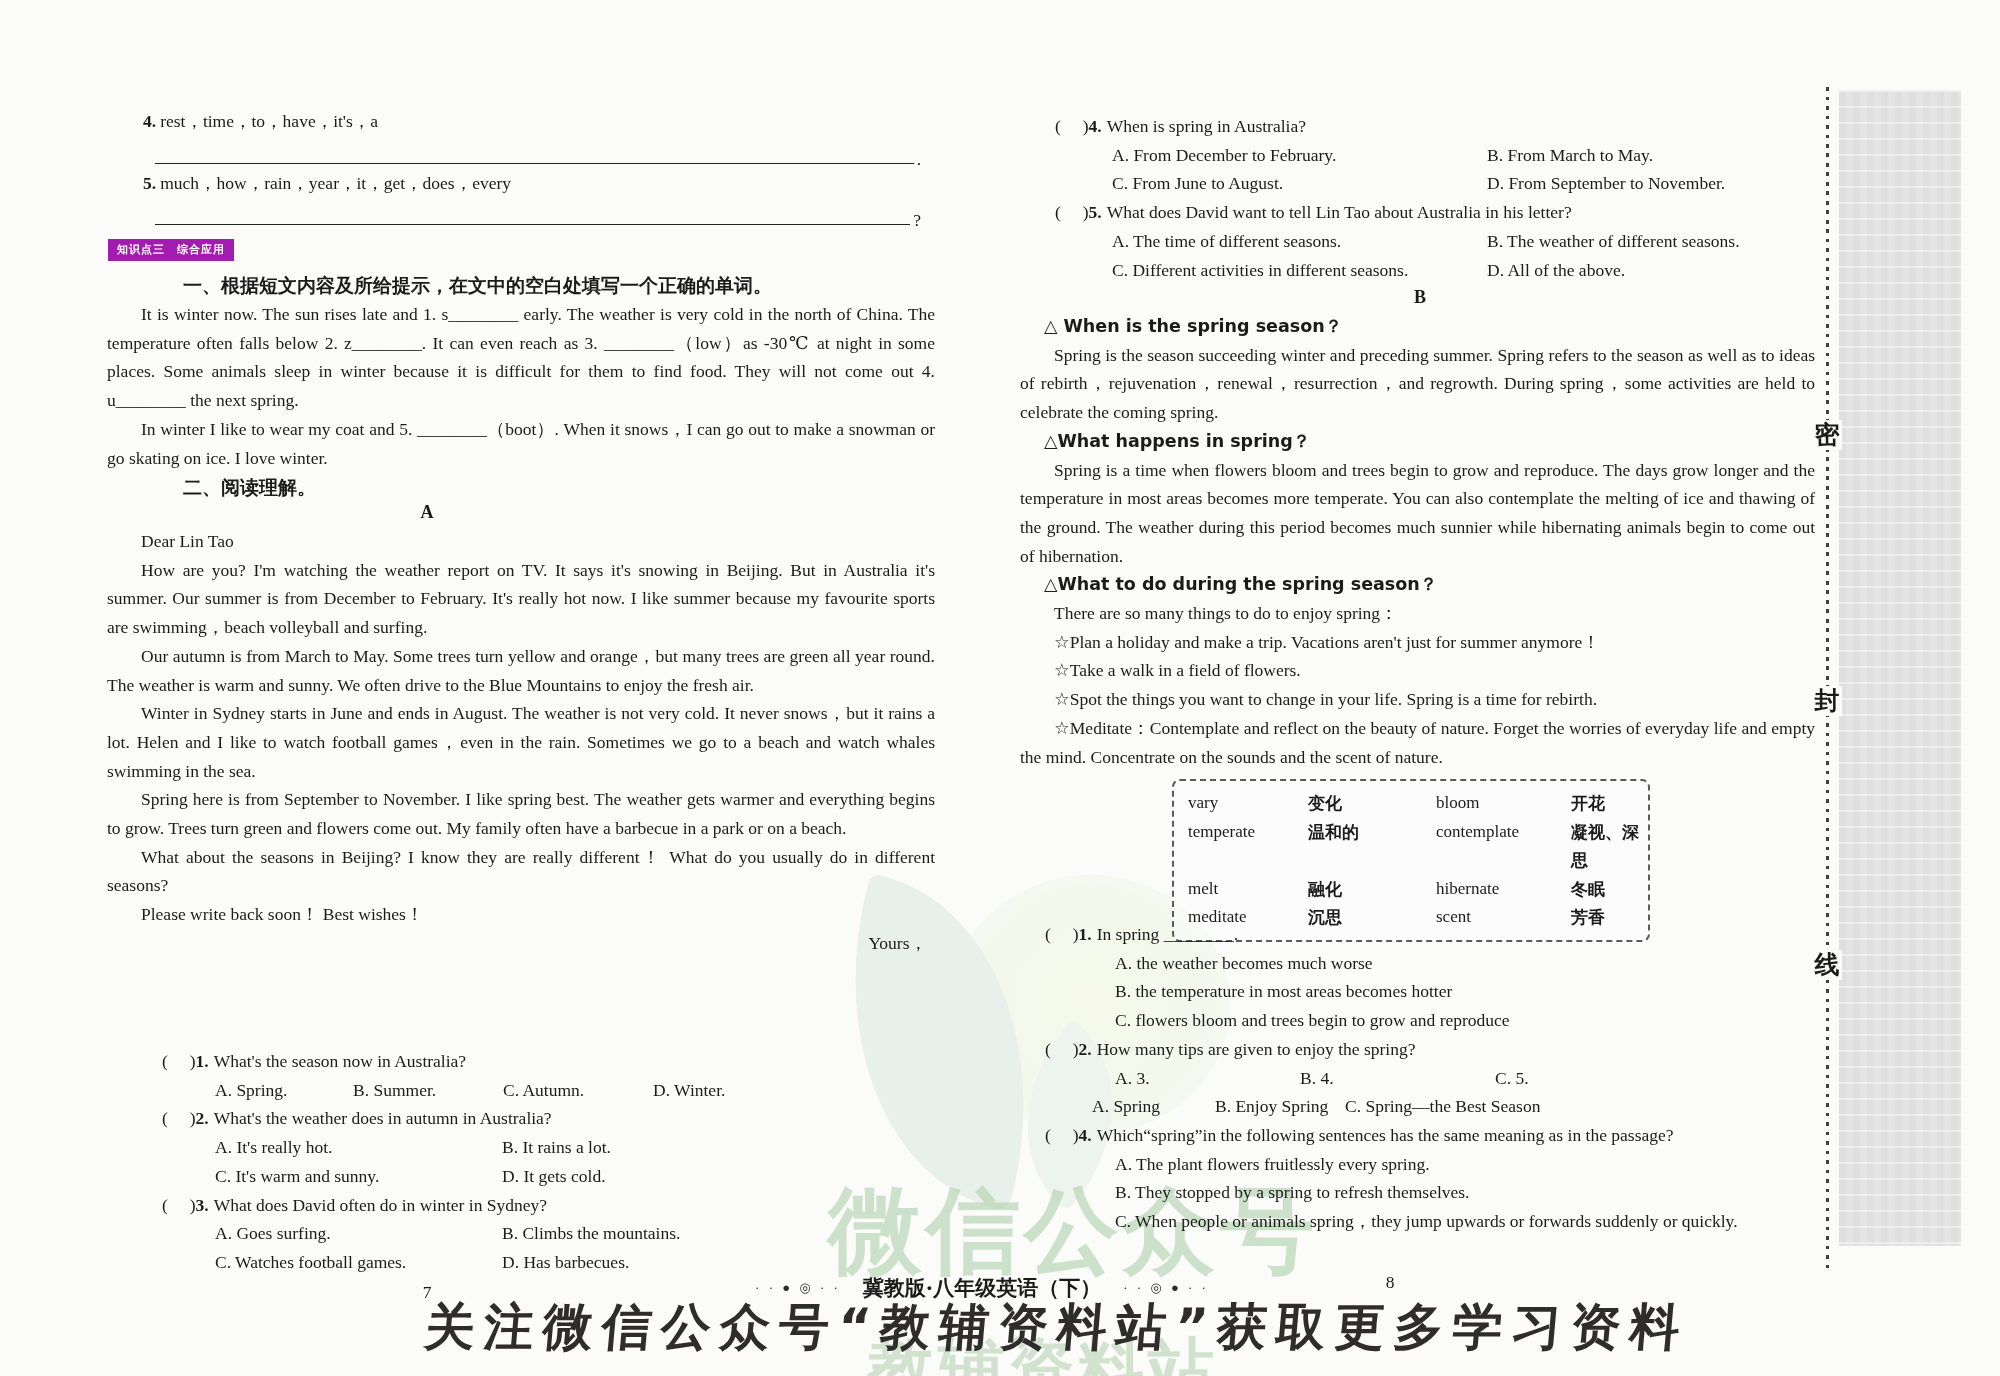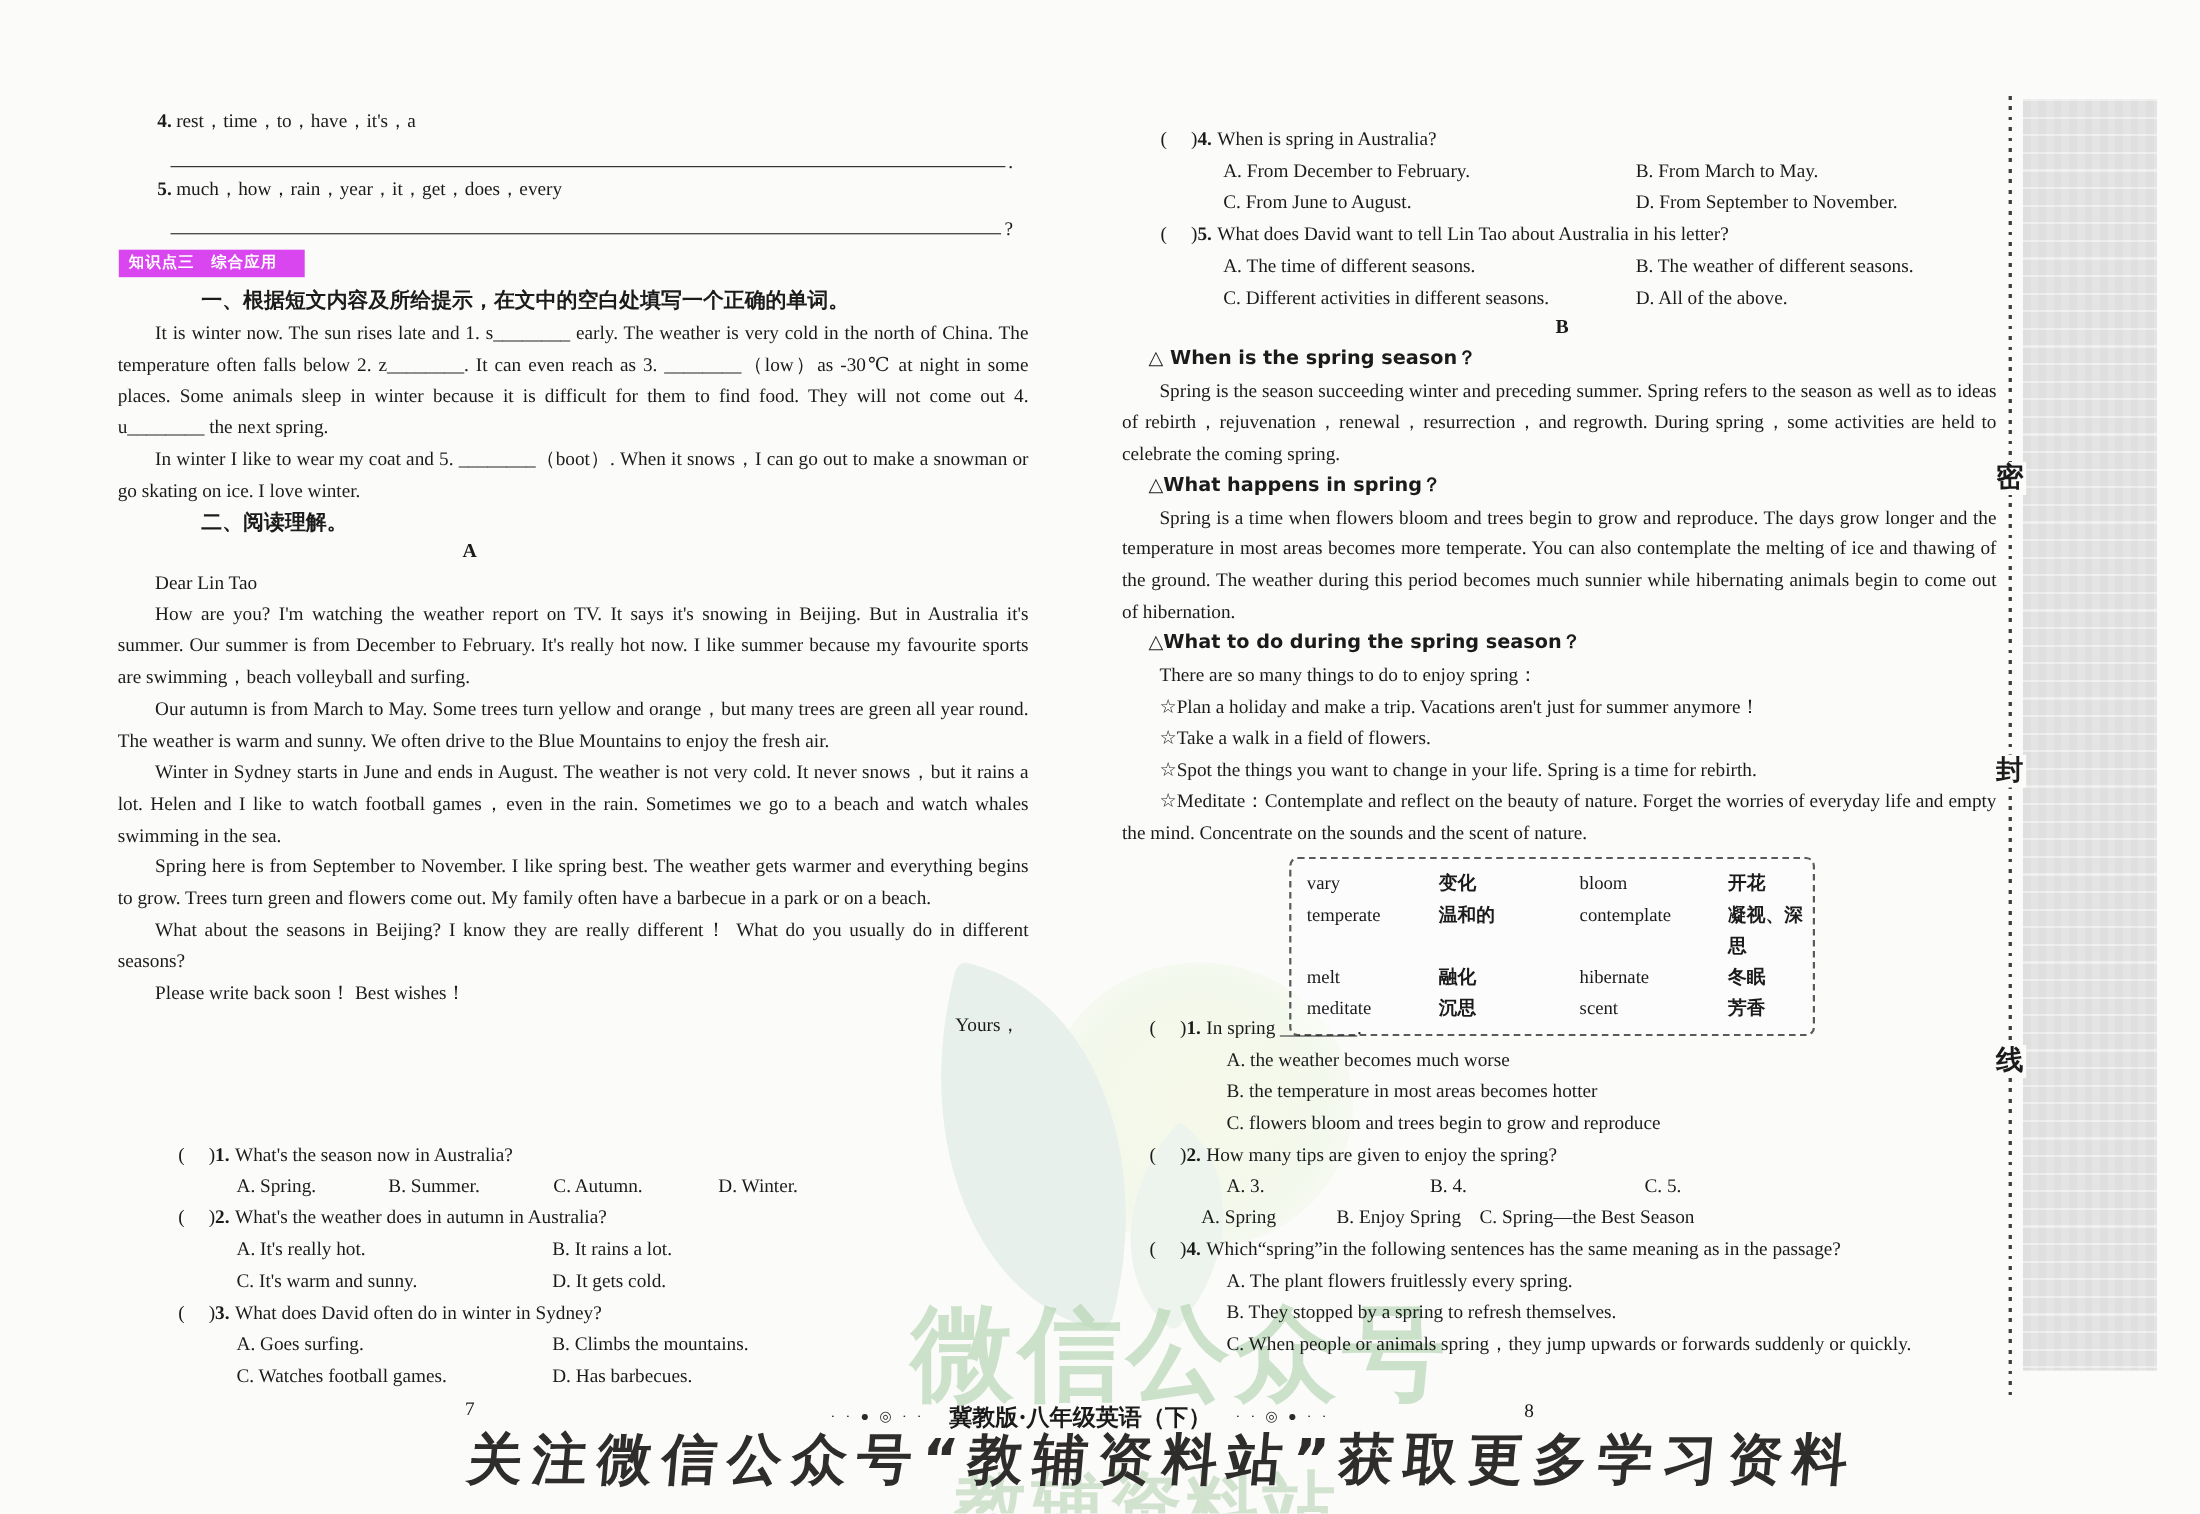--- a/index.html
+++ b/index.html
@@ -15,31 +15,31 @@
   #wm-circle{left:950px;top:875px;width:280px;height:260px;border-radius:50%;
     background:radial-gradient(circle,#f6f9e9 0%,#f3f8ec 60%,rgba(243,248,236,0) 100%);}
   #wm-leaf{left:832px;top:895px;width:215px;height:295px;background:#e7f0ea;
     border-radius:4% 100% 6% 100%;transform:rotate(14deg);}
   #wm-leaf2{left:1010px;top:1040px;width:120px;height:150px;background:#edf4ee;
     border-radius:4% 100% 6% 100%;transform:rotate(40deg);}
   .wm-text{font-family:"DejaVu Sans","Liberation Sans",sans-serif;font-weight:bold;letter-spacing:4px;}
   #wm-line1{left:828px;top:1168px;font-size:94px;}
   #wm-line2{left:868px;top:1298px;font-size:66px;margin-top:26px;}
   
-  #pageL{left:107px;top:0;width:828px;height:1044px;}
+  #pageL{left:107px;top:12px;width:828px;height:1044px;}
   #pageR{left:1020px;top:0;width:800px;height:1376px;}
   
   .num-item{padding-left:36px;}
   .num-item b{padding-right:4px;}
   .ans-row{height:33px;display:flex;align-items:flex-end;padding-left:48px;padding-right:14px;}
   .ans-row .rule{flex:1;border-bottom:1.6px solid #222;margin-bottom:5px;}
   .ans-row .tail{padding-left:3px;font-size:17.5px;line-height:20px;}
   #l-kp{top:227px;left:1px;}
-  .kp-box{display:inline-block;background:#d946ef;color:#fff;font-size:14px;
-    padding:3px 25px 4px 9px;letter-spacing:1px;}
+  .kp-box{display:inline-block;background:#a21caf;color:#fff;font-size:11px;
+    padding:3px 9px 4px 9px;letter-spacing:1px;}
   .part-title{padding-left:76px;font-size:19px;line-height:30px;}
   .para{text-align:justify;text-indent:34px;margin:0;}
   .center-label{text-align:center;font-weight:bold;font-size:18px;line-height:28px;}
   .signoff{text-align:right;padding-right:8px;}
   .q-line{padding-left:55px;}
   .q-line .qn{padding-right:5px;}
   .qparen{white-space:pre;}
   .opts4{display:grid;grid-template-columns:138px 150px 150px auto;padding-left:108px;}
   .opts2L{display:grid;grid-template-columns:287px auto;padding-left:108px;}
   .pagenum{font-size:17.5px;}

